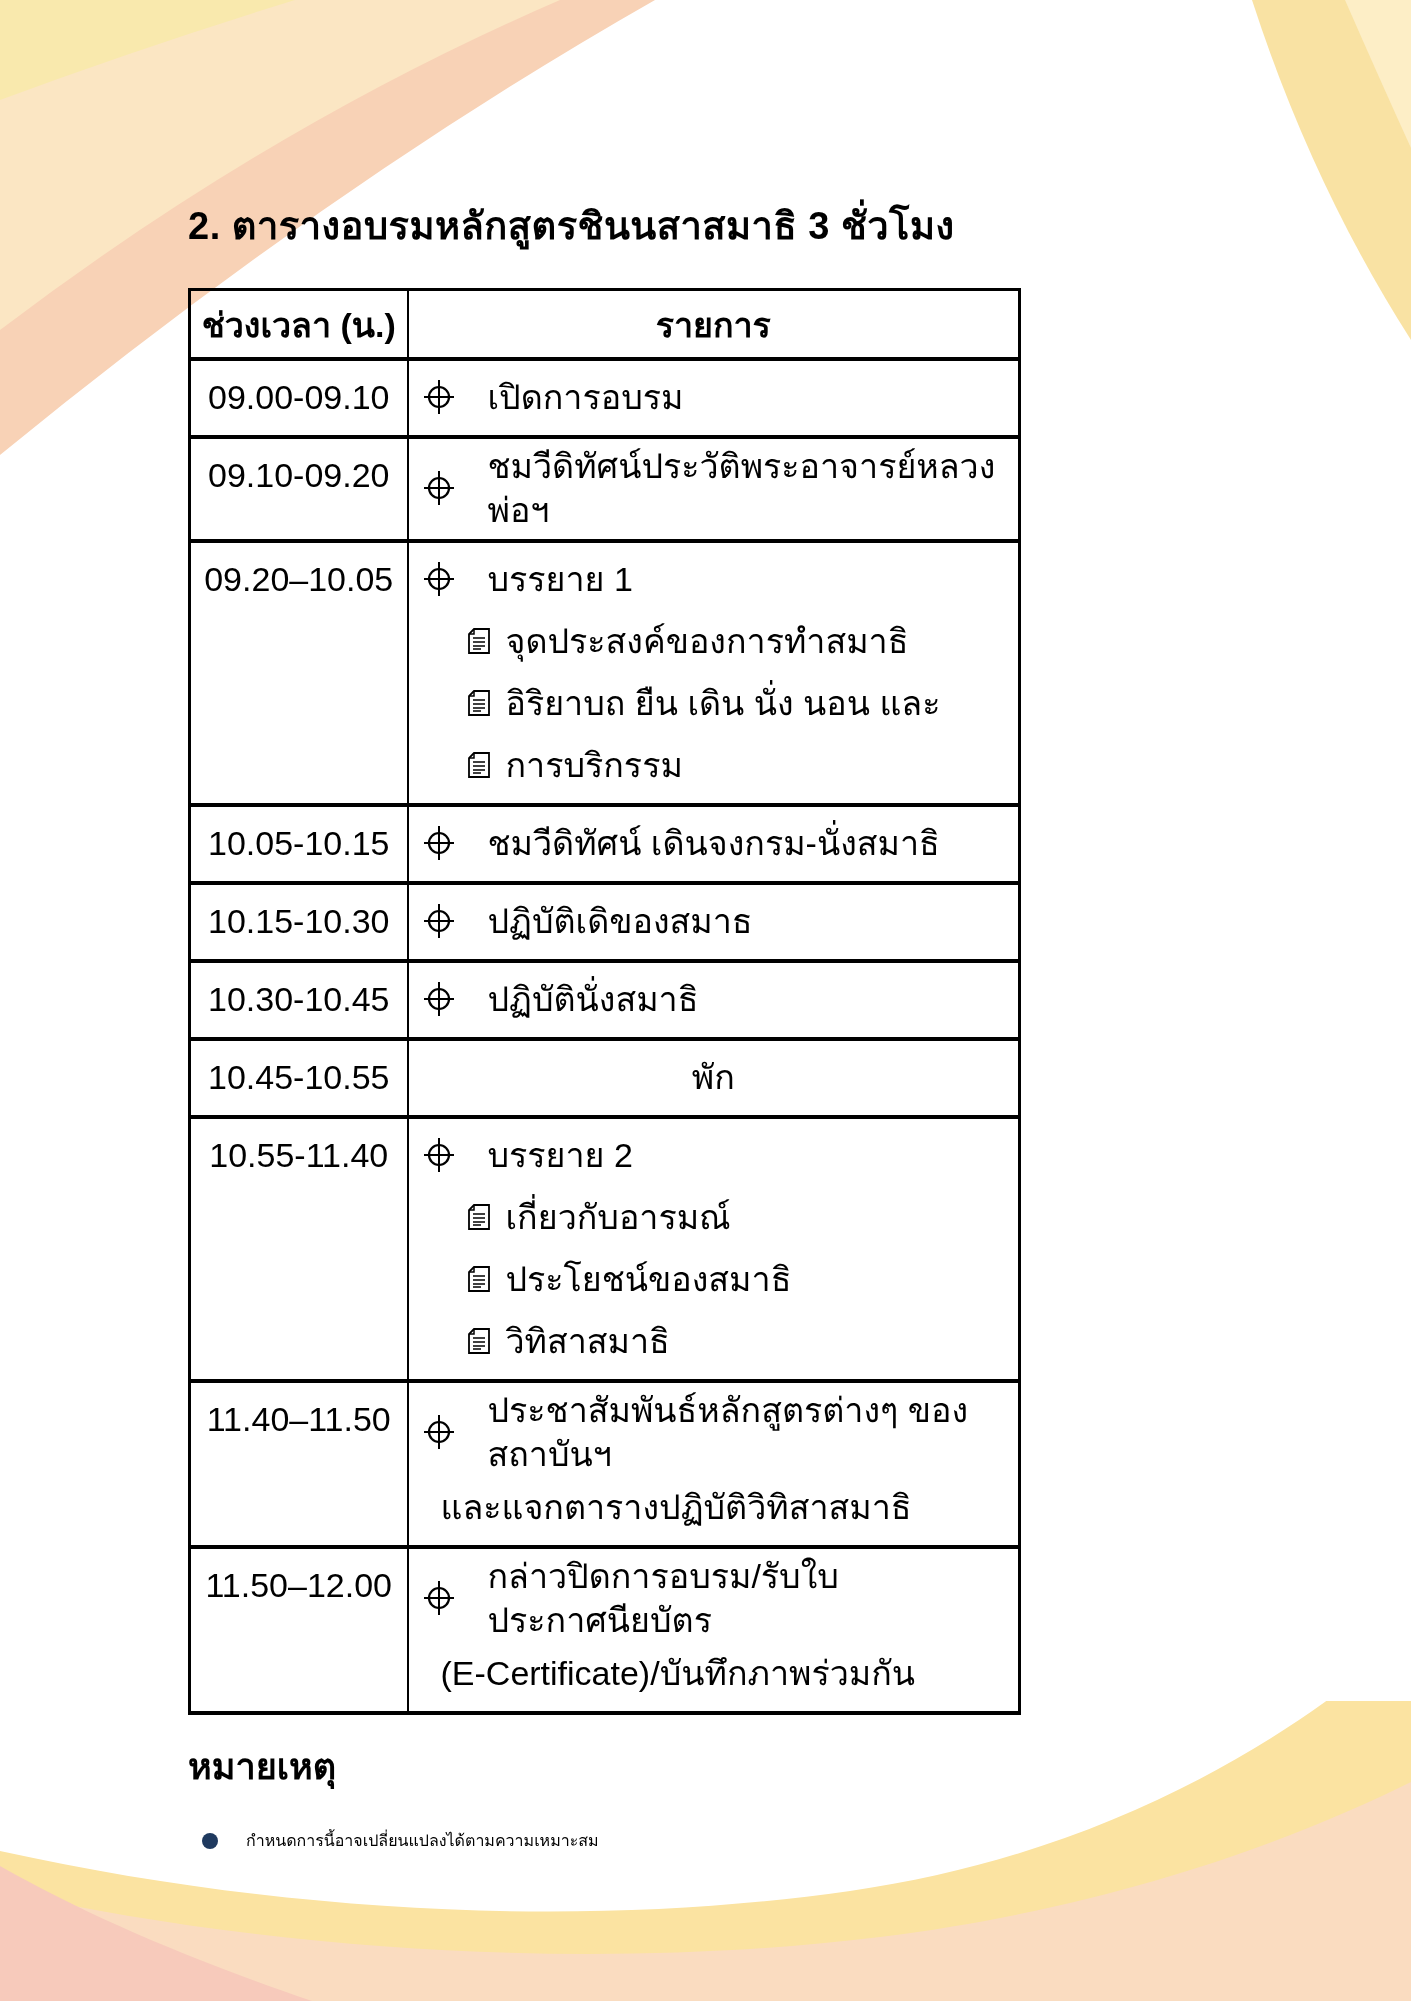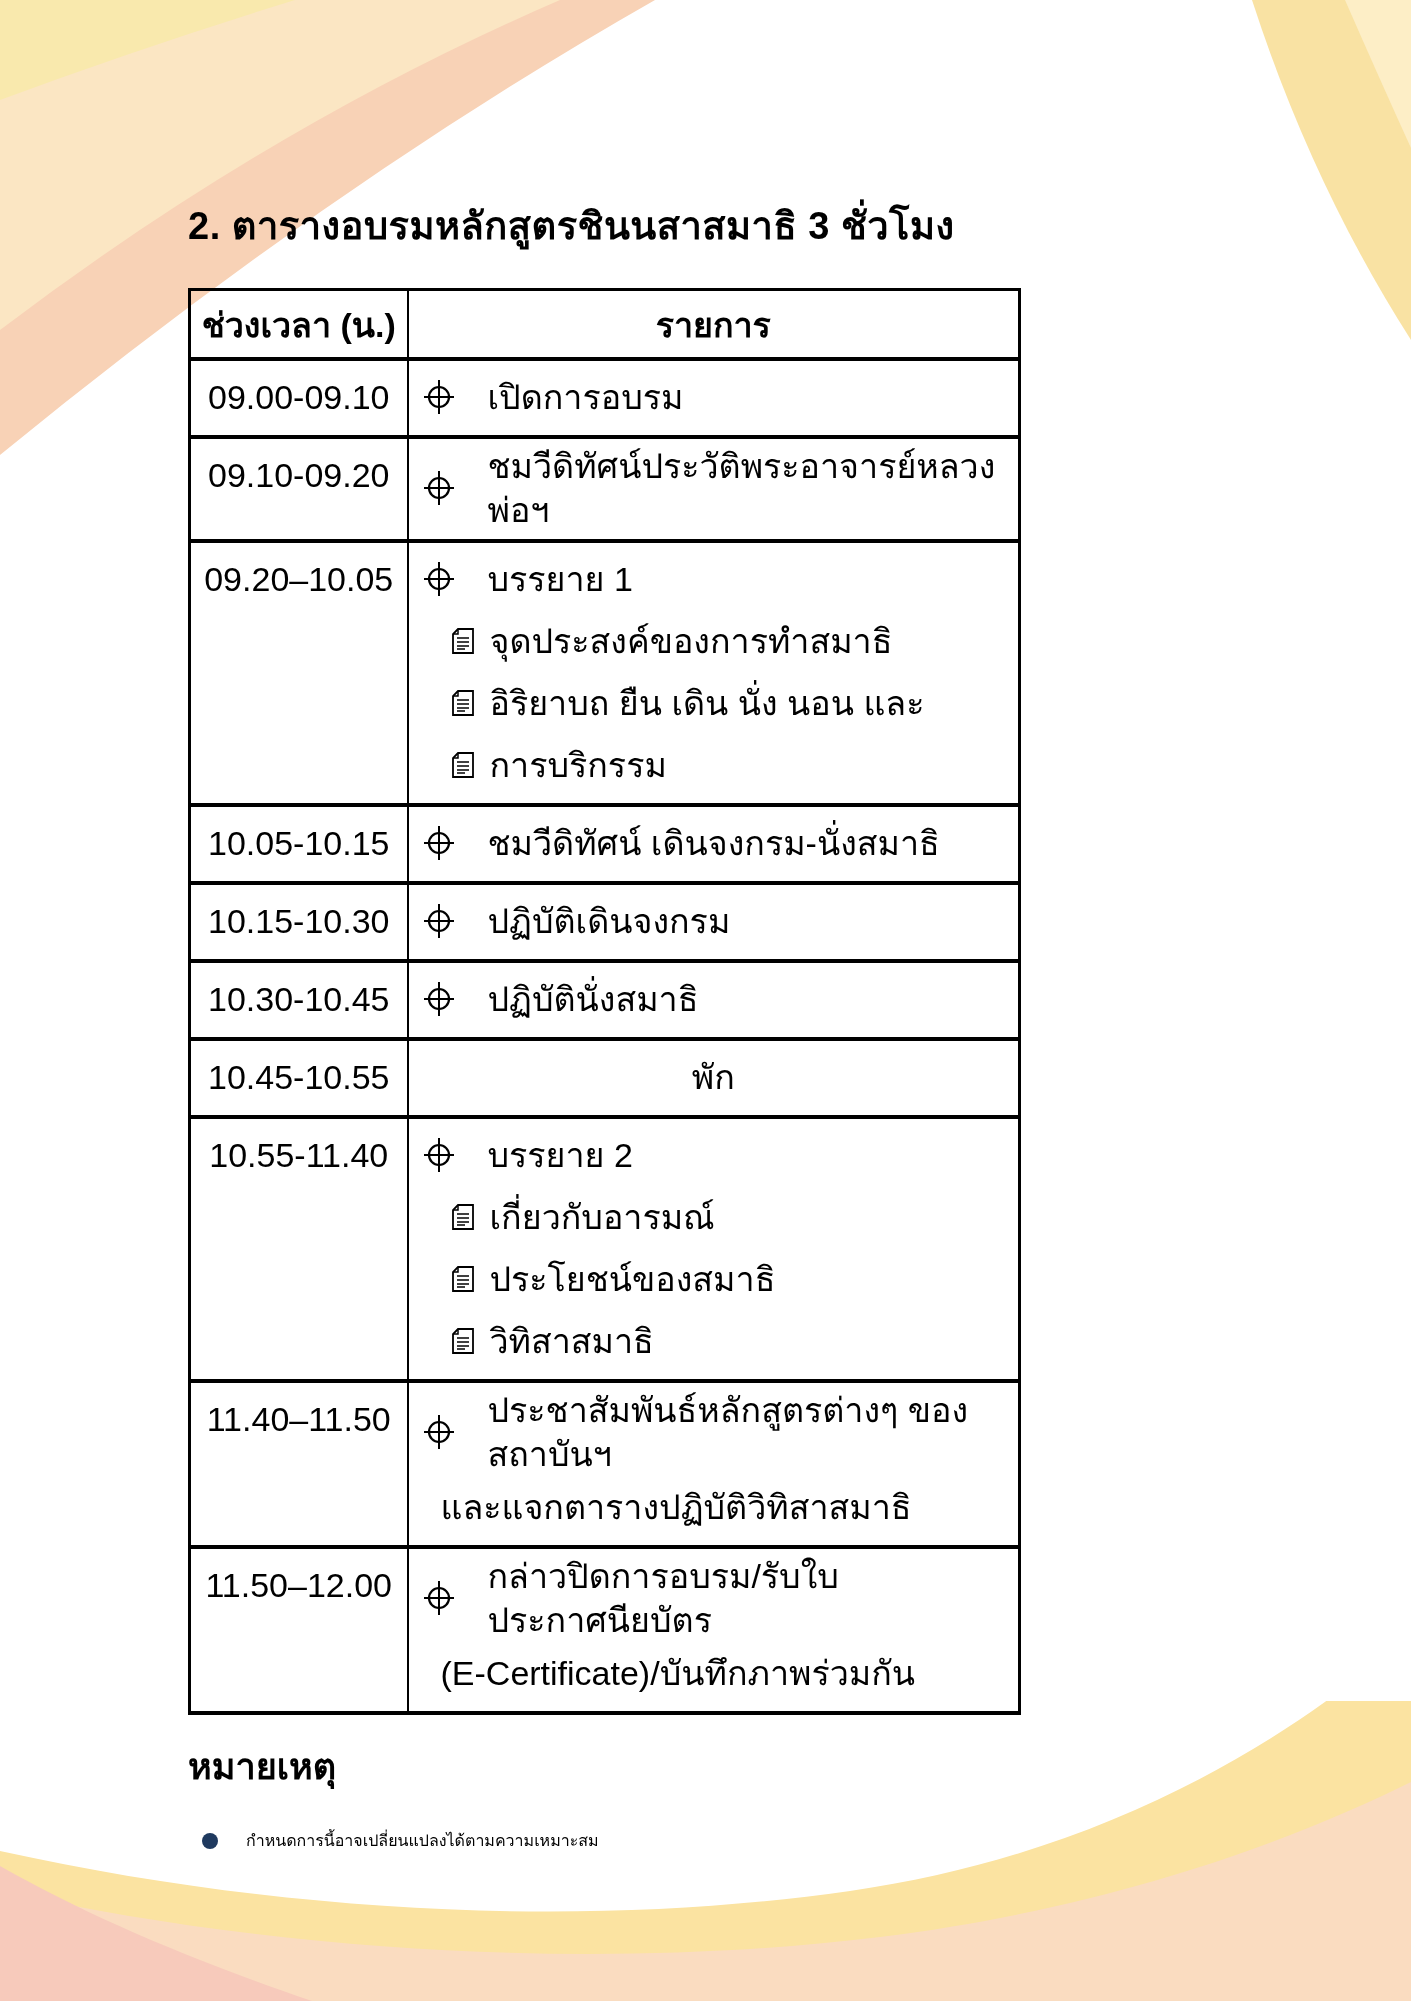--- a/index.html
+++ b/index.html
@@ -24,21 +24,21 @@
   table.schedule th, table.schedule td{
     border-bottom:4px solid var(--ink);
     vertical-align:top;font-size:34px;
   }
   .c-time{width:218px;border-right:2px solid var(--ink);text-align:center;}
   th{font-weight:bold;text-align:center;line-height:52px;padding:8px 0 6px;}
   td{padding:5px 0 7px;}
   td.c-time{line-height:62px;padding-top:5px;}
   .act{display:flex;align-items:center;min-height:62px;padding-left:12px;gap:18px;}
   .act .ic{flex:0 0 auto;width:36px;display:flex;justify-content:center;margin-right:13px;}
-  .sub{display:flex;align-items:center;min-height:62px;padding-left:42px;}
+  .sub{display:flex;align-items:center;min-height:62px;padding-left:58px;}
   .sub .ic{flex:0 0 auto;width:24px;display:flex;justify-content:center;margin-right:15px;}
   .cont{min-height:62px;line-height:62px;padding-left:32px;}
   .break-cell{text-align:center;line-height:62px;}
   .txt{line-height:44px;}
   .notes{margin-top:26px;}
   .notes-title{font-size:36px;font-weight:bold;line-height:52px;margin-bottom:14px;}
   .note-line{display:flex;align-items:center;min-height:68px;padding-left:14px;}
   .nb{flex:0 0 auto;width:16px;height:16px;border-radius:50%;background:var(--note-bullet);margin-right:28px;}
 </style>
 </head>
@@ -178,21 +178,21 @@
         <td class="c-time">10.15-10.30</td>
         <td>
           <div class="act">
               <span class="ic">
                 <svg width="36" height="40" viewBox="0 0 36 40">
                   <circle cx="18" cy="20" r="10" fill="none" stroke="#000" stroke-width="2.2"></circle>
                   <line x1="18" y1="3" x2="18" y2="37" stroke="#000" stroke-width="2"></line>
                   <line x1="3" y1="20" x2="33" y2="20" stroke="#000" stroke-width="2"></line>
                 </svg>
               </span>
-              <span class="txt">ปฏิบัติเดินจงกรม</span>
+              <span class="txt">ปฏิบัติเดิของสมาธ</span>
             </div>
         </td>
       </tr>
 
       <tr>
         <td class="c-time">10.30-10.45</td>
         <td>
           <div class="act">
               <span class="ic">
                 <svg width="36" height="40" viewBox="0 0 36 40">

